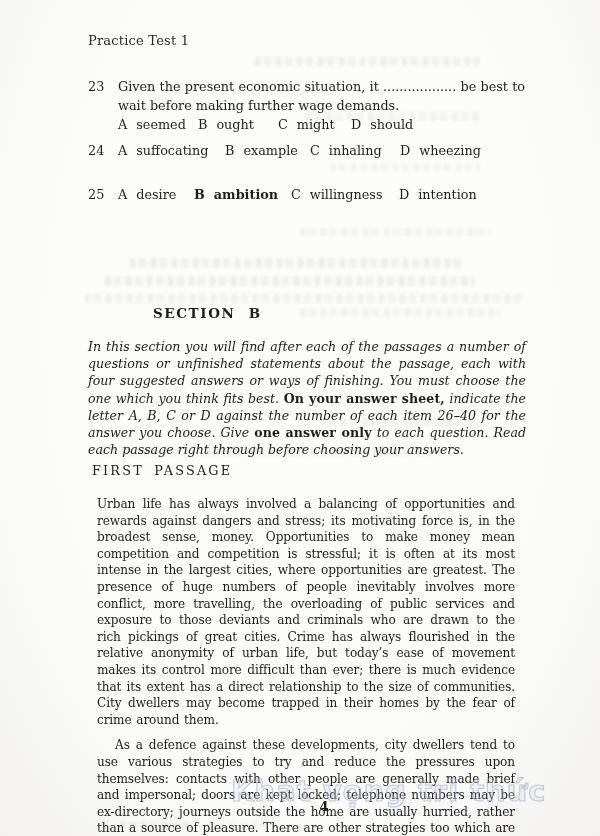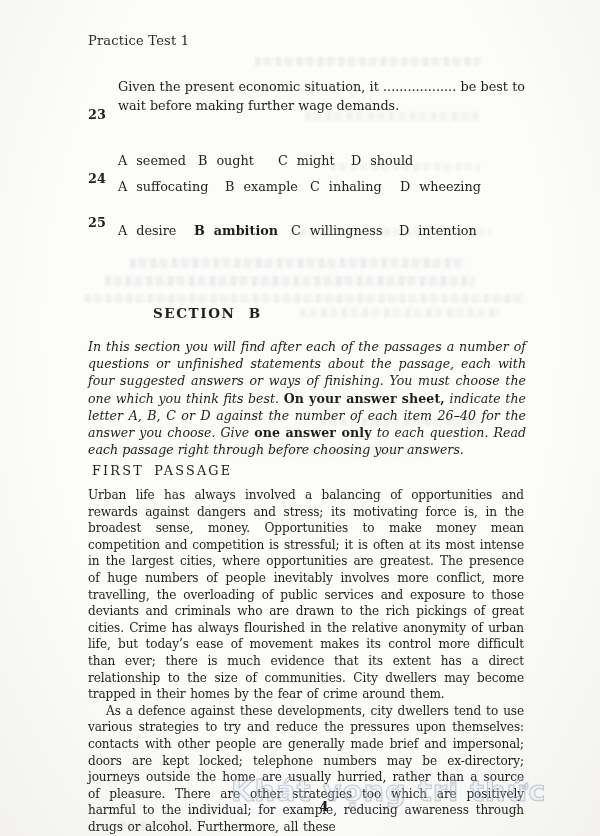--- a/index.html
+++ b/index.html
@@ -23,23 +23,23 @@
   .header{
     position:absolute;left:88px;top:33px;
     font-size:13px;letter-spacing:.2px;color:#2a2927;
   }
 
   .question{
     position:absolute;left:88px;width:437px;
     font-size:12.8px;line-height:19px;
     display:grid;grid-template-columns:30px 1fr;
   }
-  .qnum{font-weight:bold;margin-top:28px;}
+  .qnum{font-weight:normal;}
   .qtext{text-align:justify;}
-  .opts{white-space:nowrap;margin-top:36px;}
+  .opts{white-space:nowrap;}
   .opt{display:inline-block;}
   .opt .letter{margin-right:9px;}
   .opts-23 .opt:nth-child(1){width:80px;}
   .opts-23 .opt:nth-child(2){width:80px;}
   .opts-23 .opt:nth-child(3){width:73px;}
   .opts-24 .opt:nth-child(1){width:107px;}
   .opts-24 .opt:nth-child(2){width:85px;}
   .opts-24 .opt:nth-child(3){width:90px;}
   .opts-25 .opt:nth-child(1){width:76px;}
   .opts-25 .opt:nth-child(2){width:97px;font-weight:bold;}
@@ -60,21 +60,21 @@
     position:absolute;left:92px;top:463px;
     font-size:12.8px;letter-spacing:2.2px;word-spacing:4px;color:#23221f;
   }
 
   .passage{
     position:absolute;left:88px;top:487px;width:436px;
     font-size:12.1px;line-height:16.6px;text-align:justify;
     letter-spacing:-0.1px;word-spacing:1px;
     z-index:2;
   }
-  .passage p{margin:0;}
+  .passage p{margin:9px;}
   .passage p.indented{text-indent:18px;}
 
   .pagenum{
     position:absolute;left:0;top:799px;width:648px;text-align:center;
     font-size:13px;font-weight:bold;
   }
 
   
   .wm-large{
     position:absolute;left:66px;top:688px;width:410px;

